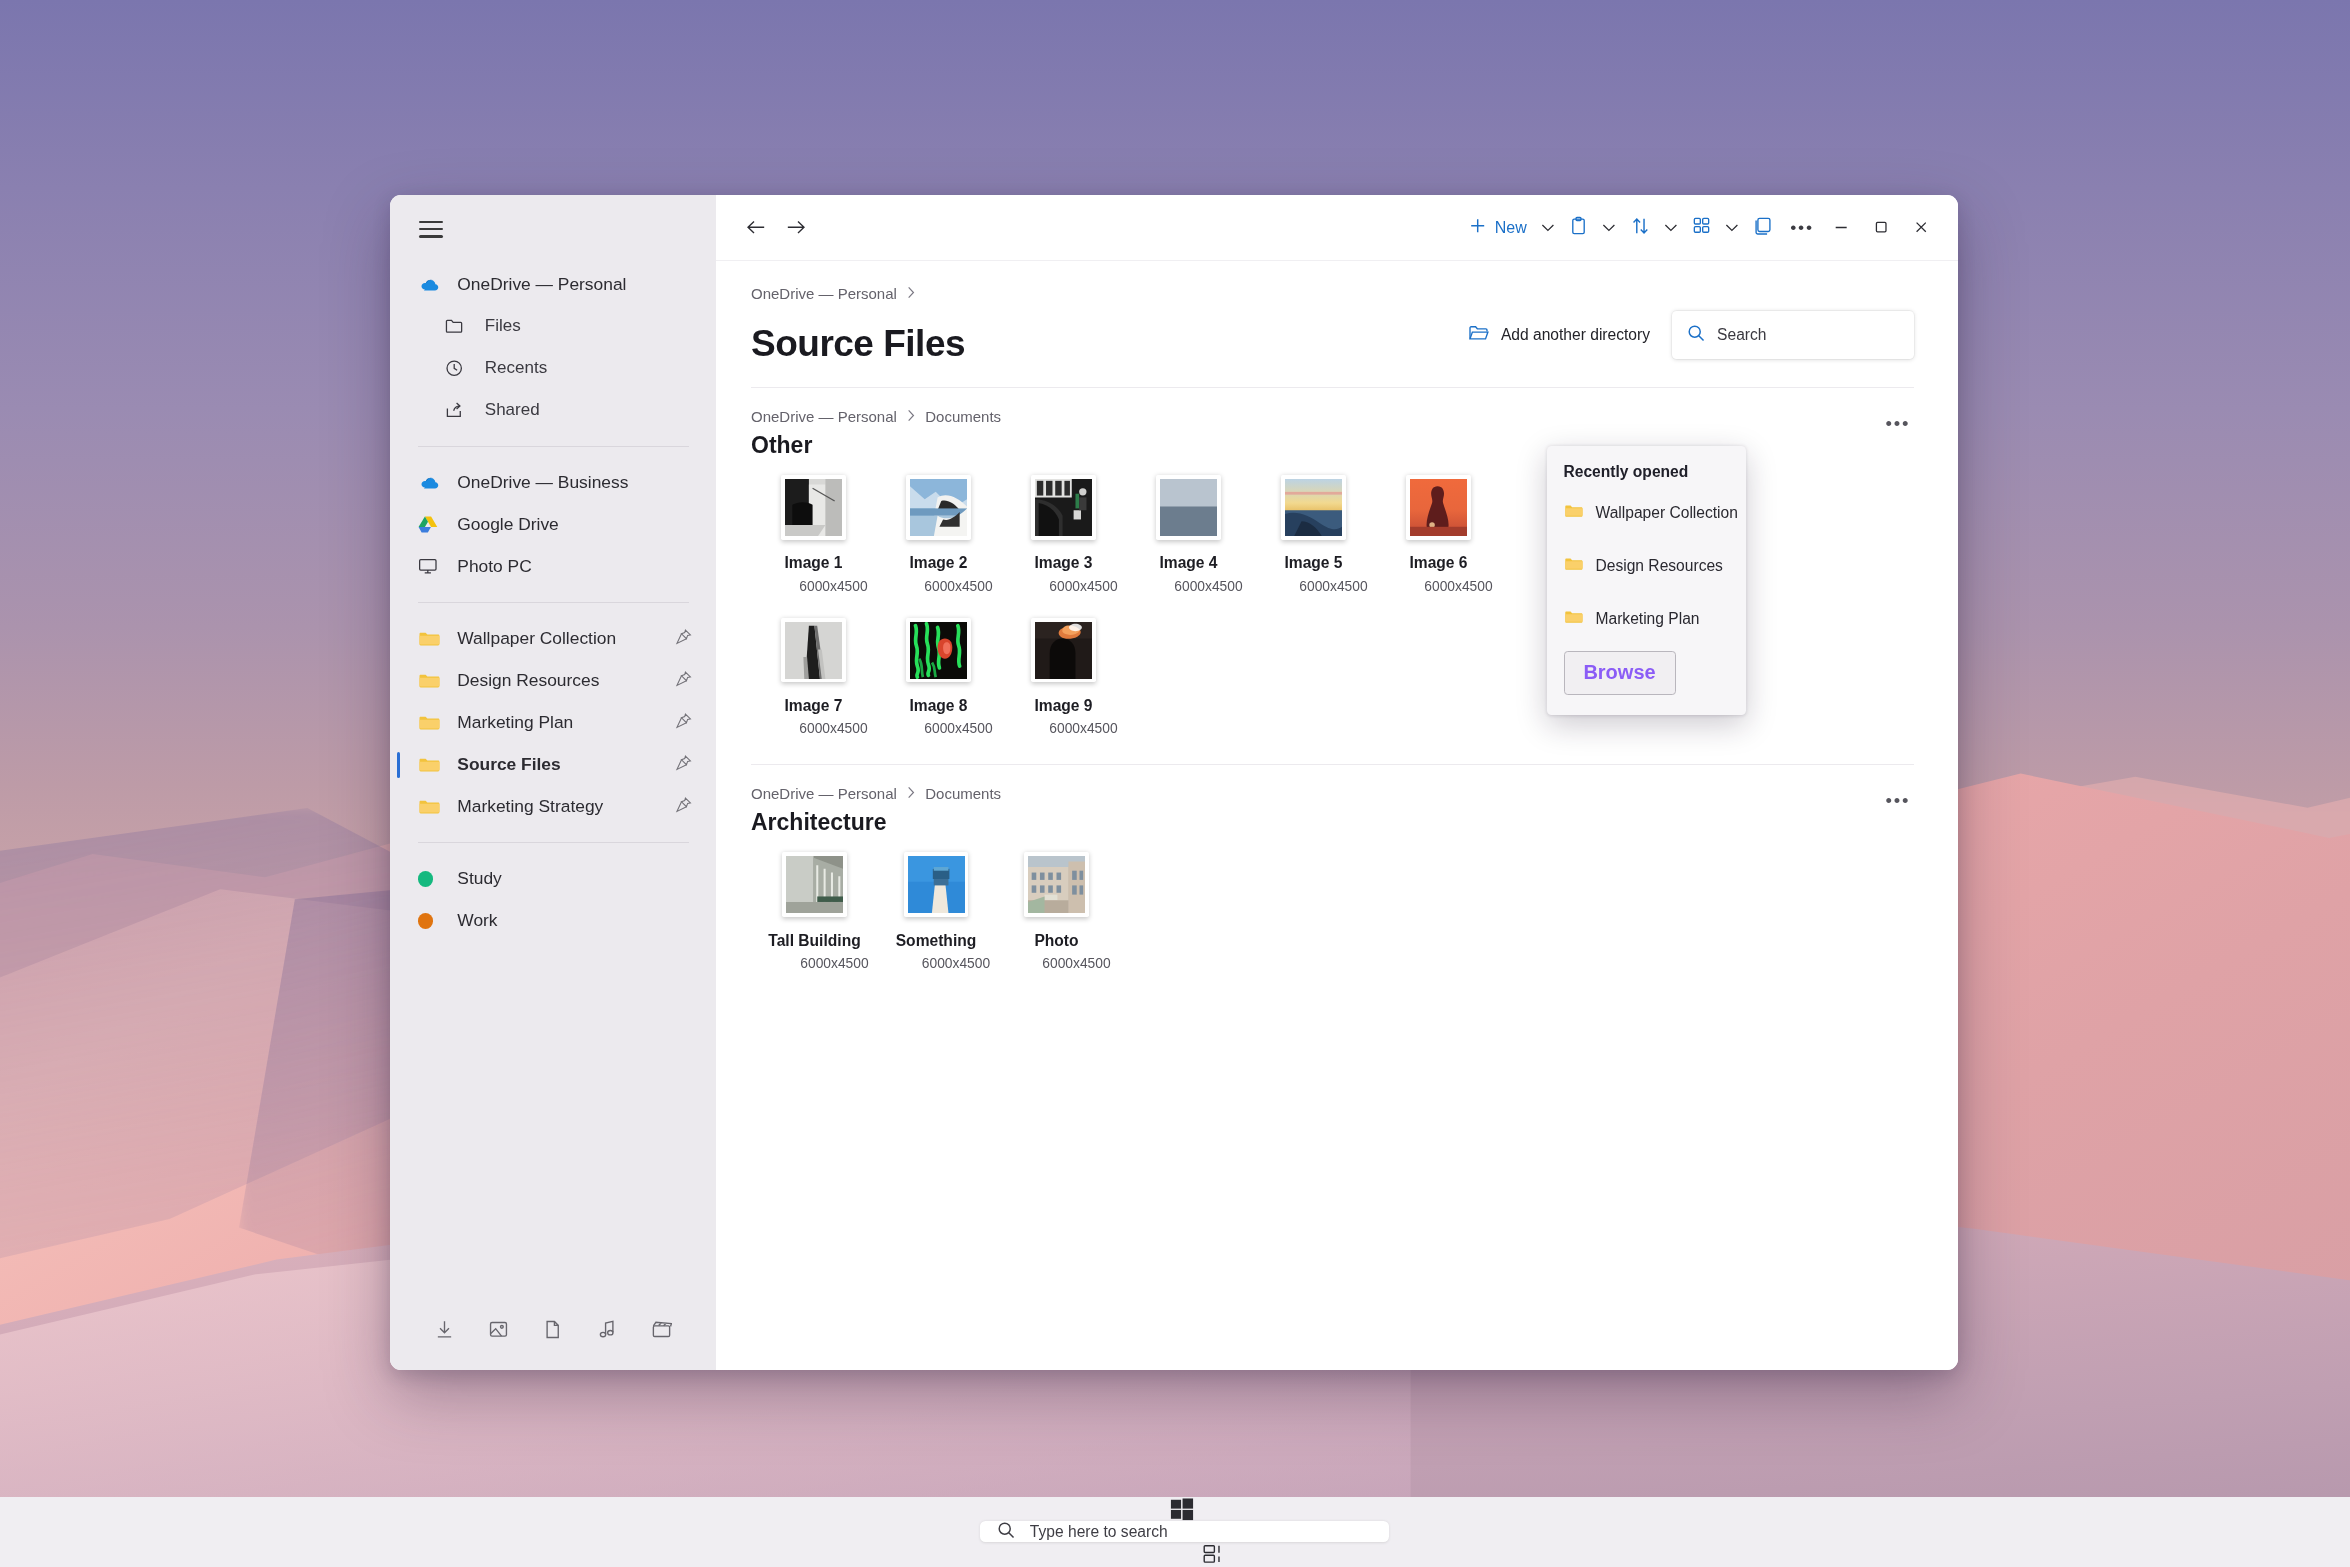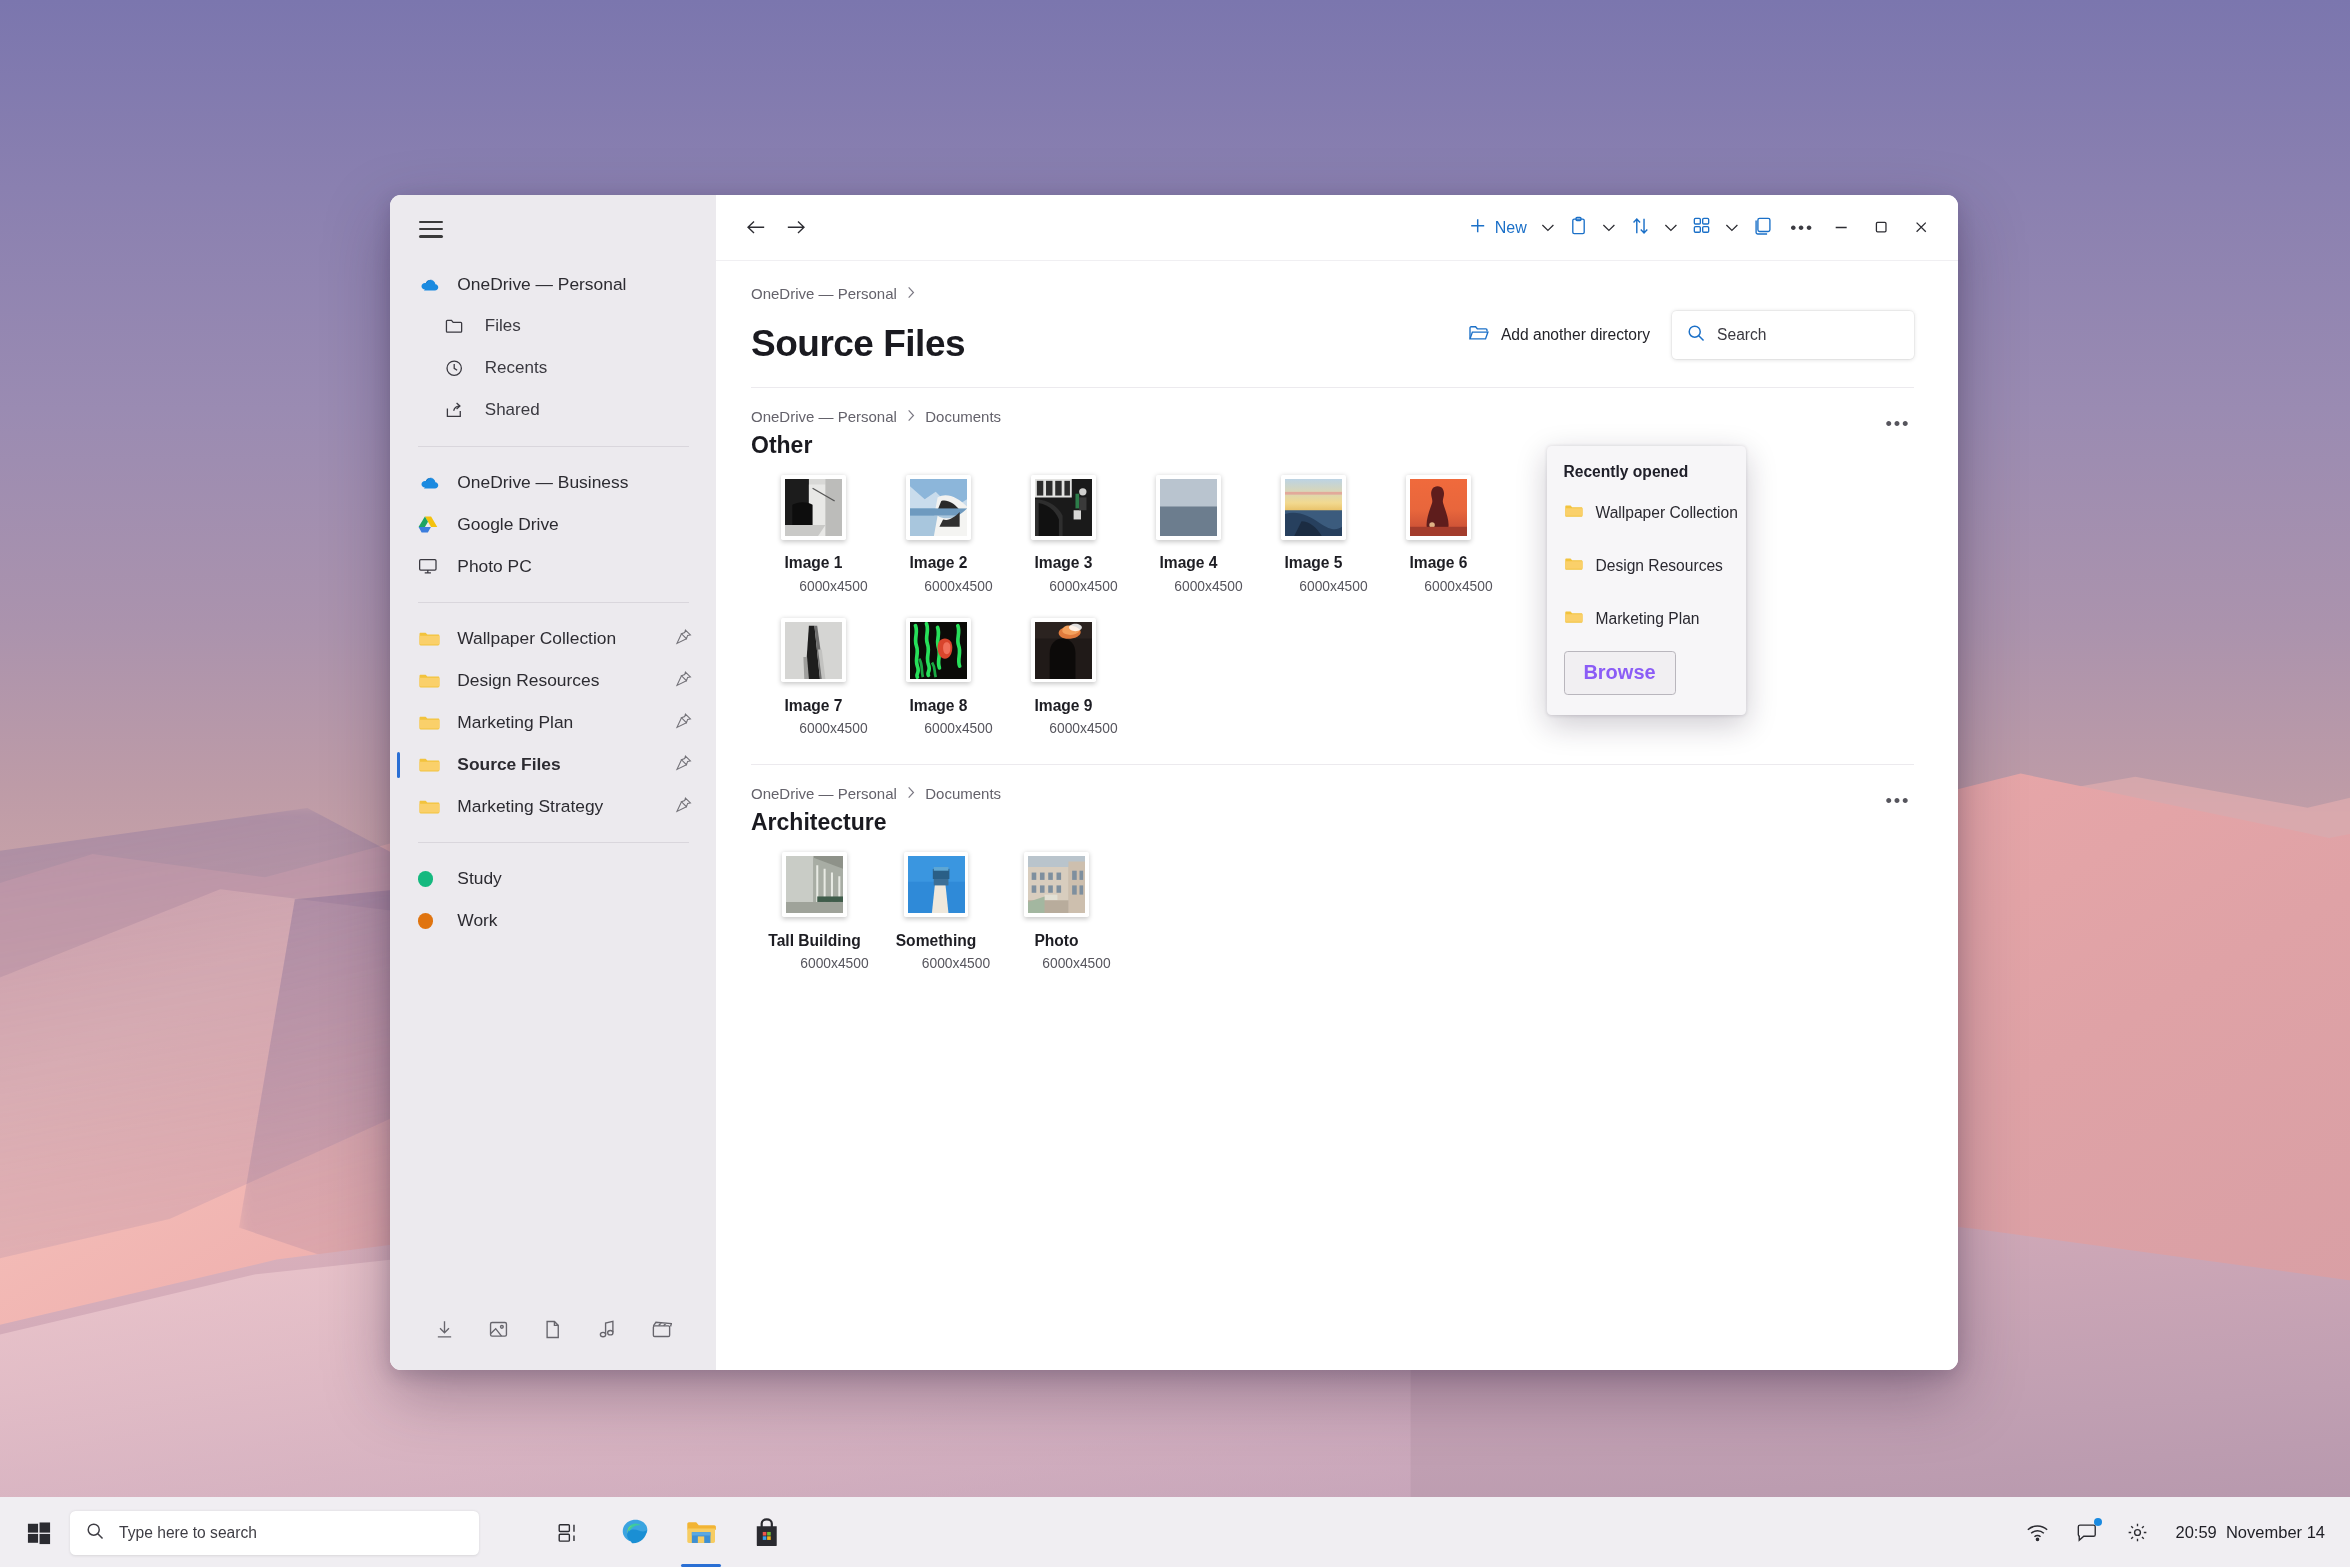--- a/index.html
+++ b/index.html
@@ -200,20 +200,21 @@
   }
 
   
   #taskbar {
     position: absolute; left: 0; bottom: 0;
     width: 2351px; height: 71px;
     background: #f0eef2;
     display: flex; align-items: center;
     padding: 0 0 0 13px;
     z-index: 80;
+    flex-direction: column;
   }
   #start-btn { width: 51px; height: 51px; display: flex; align-items: center; justify-content: center; cursor: pointer; }
   #tb-search {
     margin-left: 5.5px;
     width: 409px; height: 44px;
     background: #fff; border-radius: 5.5px;
     display: flex; align-items: center; gap: 14.7px; padding: 0 16.5px;
     cursor: text;
     box-shadow: 0 0.9px 2.8px rgba(0,0,0,.10);
   }

